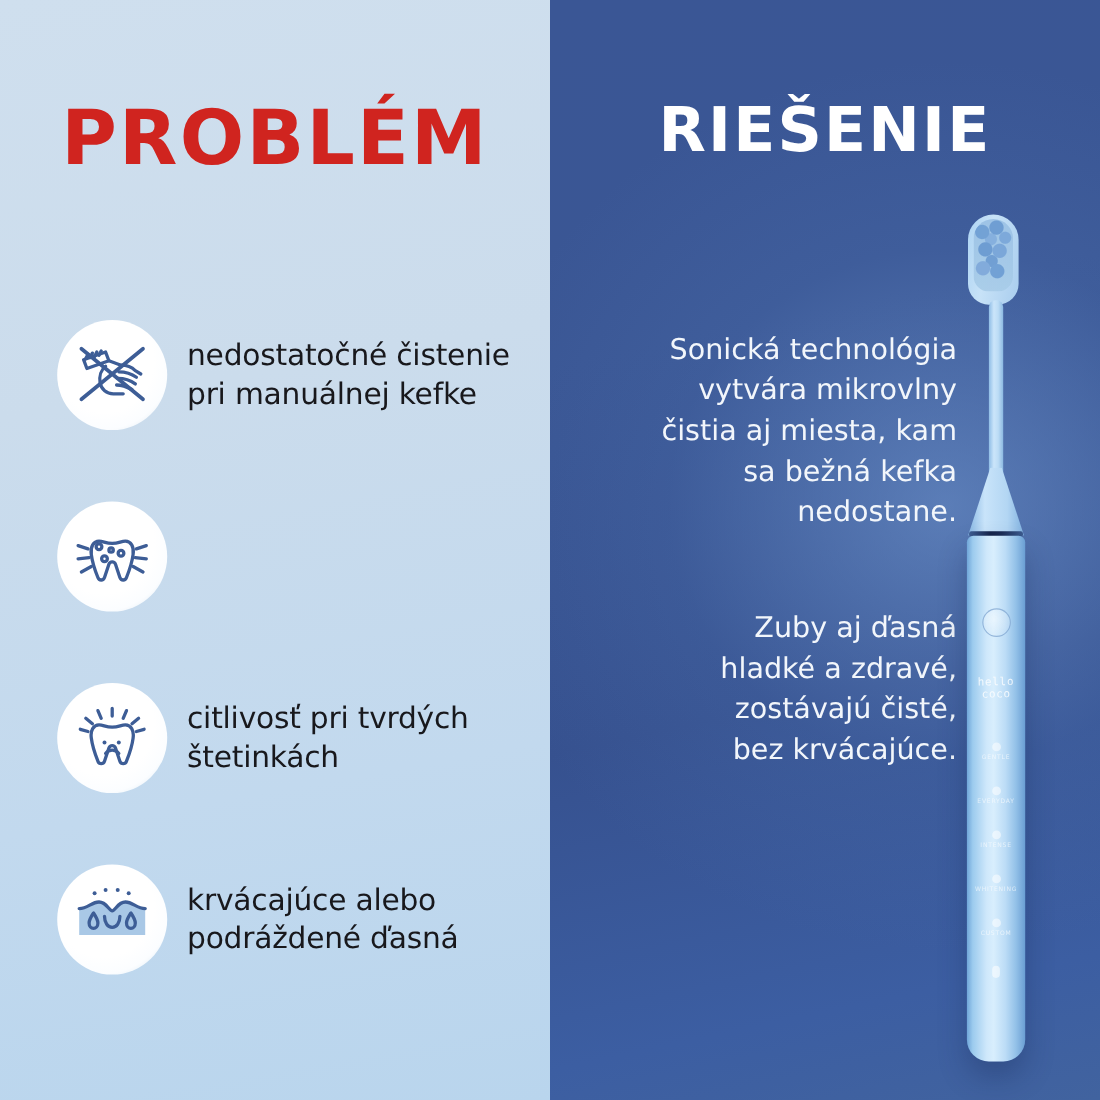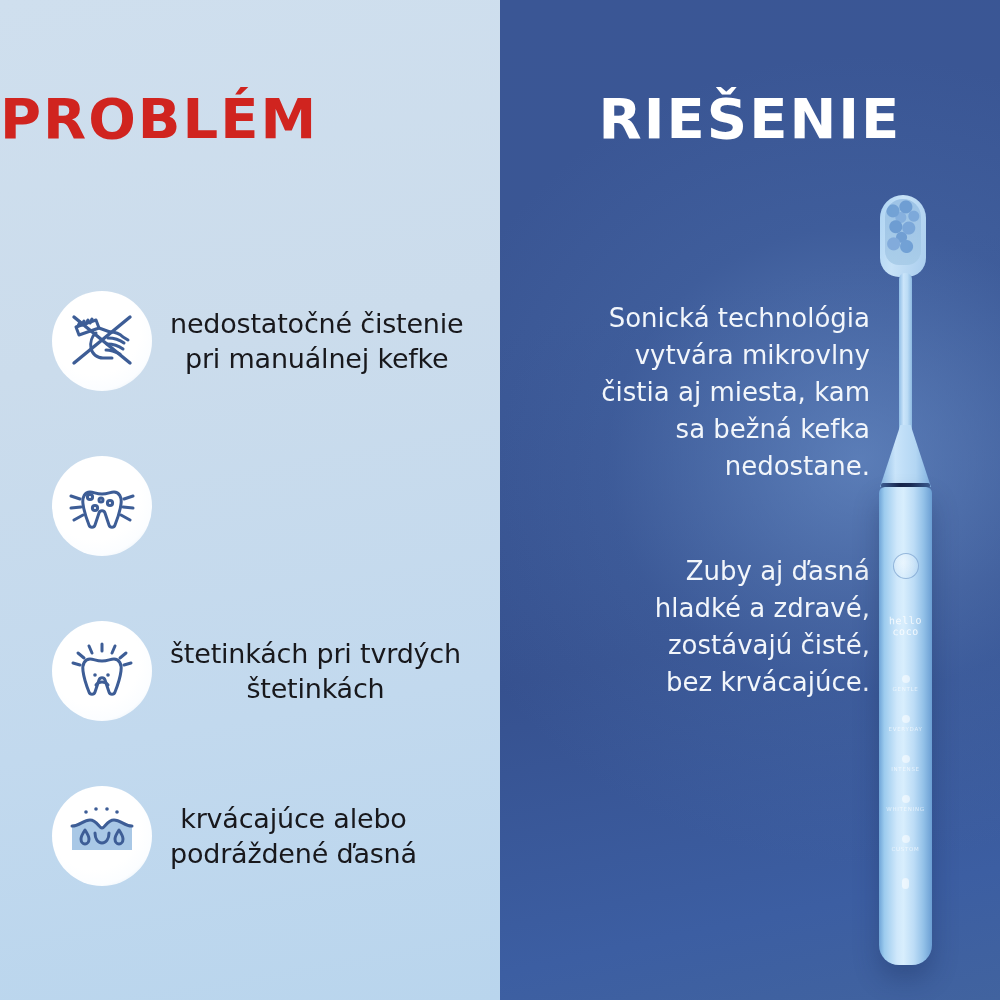--- a/index.html
+++ b/index.html
@@ -17,22 +17,22 @@
   
   .panel-left {
     position: relative;
     width: 500px; height: 1000px;
     background: linear-gradient(170deg, #cfdfee 0%, #cbdcec 35%, #c2d9ee 70%, #b9d5ed 100%);
     overflow: hidden;
   }
   .title-problem {
     position: absolute;
     top: 86px; left: 0; width: 500px;
-    text-align: left;
-    font-size: 56px;
+    text-align: center;
+    font-size: 69px;
     font-weight: bold;
     letter-spacing: 2px;
     color: #d0241f;
     font-family: "DejaVu Sans", sans-serif;
   }
 
   .problem-list {
     position: absolute;
     top: 285px; left: 52px;
     width: 440px;
@@ -53,21 +53,20 @@
     justify-content: center;
   }
   .icon-circle svg { display: block; }
   .problem-text {
     margin-left: 18px;
     font-size: 27px;
     line-height: 1.30;
     color: #18181c;
     font-family: "DejaVu Sans", sans-serif;
     letter-spacing: -0.2px;
-    text-align: center;
   }
   .problem-text span { display: block; white-space: nowrap; }
 
   
   .panel-right {
     position: relative;
     width: 500px; height: 1000px;
     background:
       radial-gradient(ellipse 560px 520px at 72% 46%, rgba(120,160,215,0.55) 0%, rgba(80,118,180,0.22) 45%, rgba(45,80,145,0.0) 78%),
       linear-gradient(168deg, #3a5695 0%, #3a5694 30%, #36518f 62%, #3c5ea2 88%, #41639f 100%);
@@ -261,21 +260,21 @@
         <div class="icon-circle">
           <svg width="72" height="72" viewBox="0 0 72 72" fill="none" stroke="#3d5d96" stroke-width="3" stroke-linecap="round" stroke-linejoin="round">
             <path d="M24 24 C19 24 16 29 17 36 C18 44 21 52 23 57 C24 60 28 60 29 57 L33 45 C34 42 38 42 39 45 L43 57 C44 60 48 60 49 57 C51 52 54 44 55 36 C56 29 53 24 48 24 C44 24 42 26 36 26 C30 26 28 24 24 24 Z"></path>
             <circle cx="29" cy="40" r="1.8" fill="#3d5d96" stroke="none"></circle>
             <circle cx="42" cy="40" r="1.8" fill="#3d5d96" stroke="none"></circle>
             <path d="M30 50 C33 46 39 46 42 50"></path>
             <path d="M36 16 L36 9 M26 18 L23 11 M46 18 L49 11 M18 23 L12 18 M54 23 L60 18 M14 30 L7 28 M58 30 L65 28"></path>
           </svg>
         </div>
         <div class="problem-text">
-          <span>štetinkách pri tvrdých</span>
+          <span>citlivosť pri tvrdých</span>
           <span>štetinkách</span>
         </div>
       </div>
 
       <div class="problem-row">
         <div class="icon-circle">
           <svg width="76" height="76" viewBox="0 0 76 76" fill="none" stroke="#3d5d96" stroke-width="3" stroke-linecap="round" stroke-linejoin="round">
             <path d="M8 28 C16 28 19 22 26 22 C33 22 35 30 38 30 C41 30 43 22 50 22 C57 22 60 28 68 28 L68 52 L8 52 Z" fill="#a9c8e6" stroke="none"></path>
             <path d="M8 28 C16 28 19 22 26 22 C33 22 35 30 38 30 C41 30 43 22 50 22 C57 22 60 28 68 28"></path>
             <path d="M31 35 C31 41 34 45 38 45 C42 45 45 41 45 35"></path>

